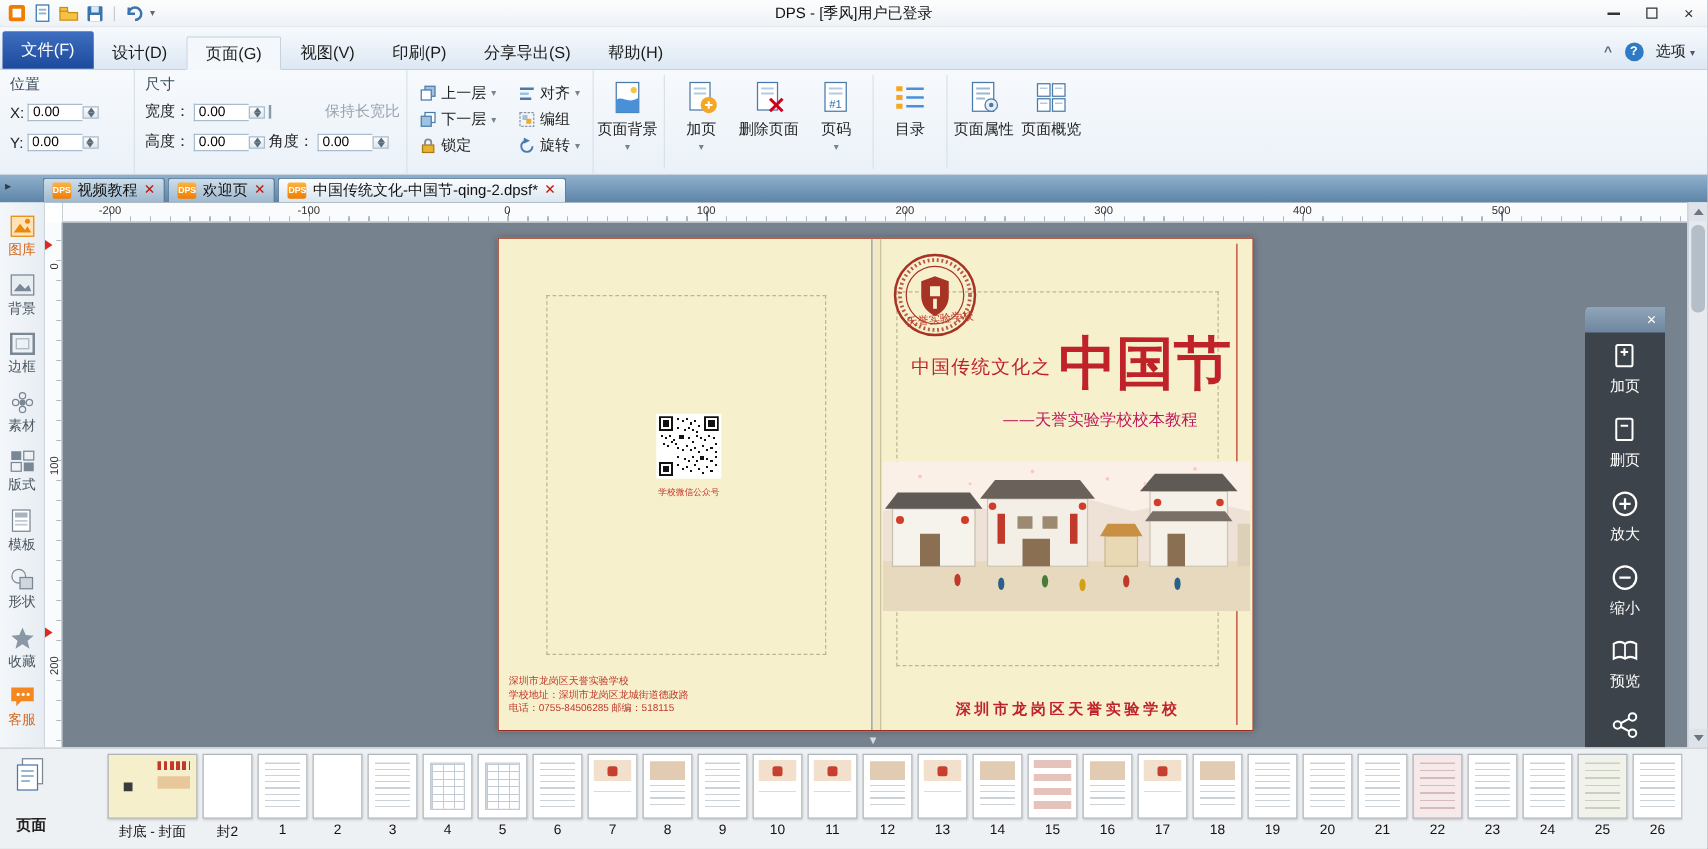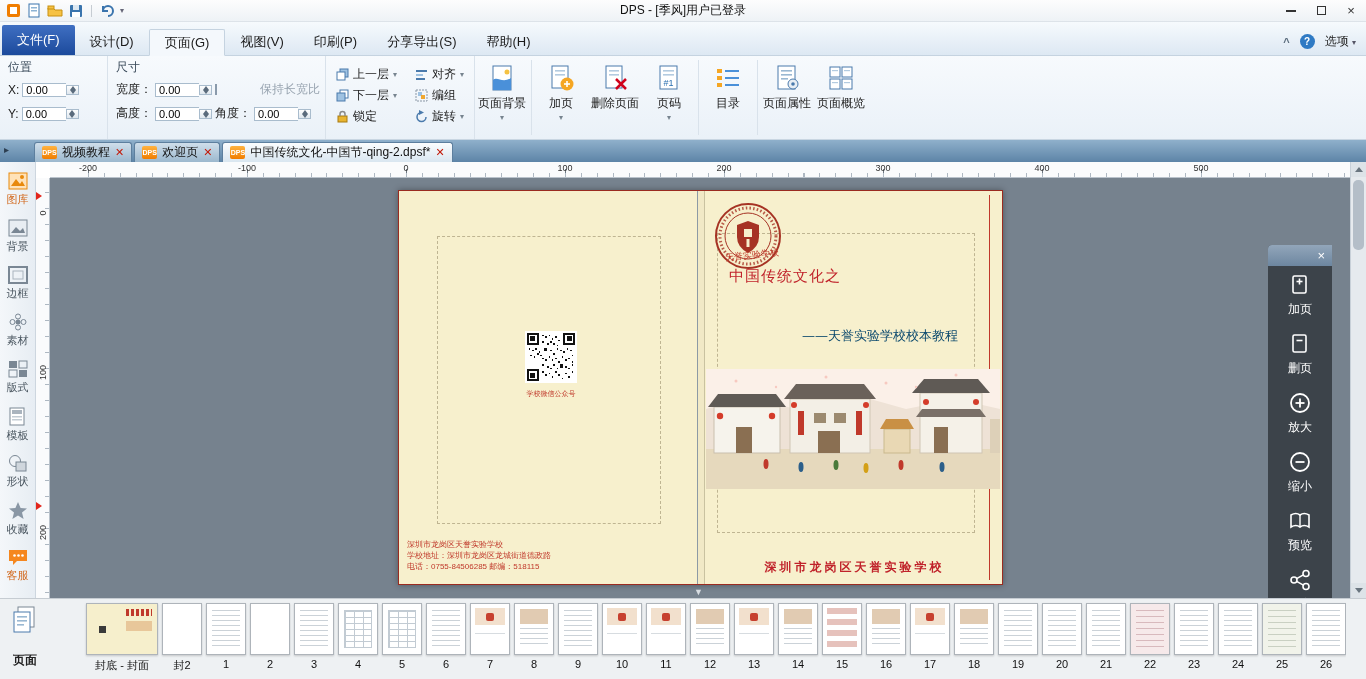--- a/index.html
+++ b/index.html
@@ -115,21 +115,21 @@
   .qr-caption { position:absolute; left:96px; top:198px; width:112px; text-align:center; font-size:7px; color:#c0392b; }
   .backinfo { position:absolute; left:8px; bottom:12px; font-size:8px; line-height:11px; color:#c0392b; }
 
   .page-right { position:absolute; left:306px; top:0; width:299px; height:100%; }
   .seal { position:absolute; left:8px; top:10px; width:70px; height:70px; }
   .seal-script { position:absolute; left:4px; top:58px; width:86px; text-align:center; font-size:9px; color:#c0392b;
     transform:rotate(-6deg); font-family:"DejaVu Serif",serif; }
   .title-row { position:absolute; left:24px; top:76px; width:268px; display:flex; align-items:flex-end; gap:6px; }
   .pre-title { font-size:15px; color:#c0222a; font-family:"DejaVu Serif",serif; padding-bottom:10px; letter-spacing:1px; }
   .main-title { font-size:46px; line-height:46px; color:#c0222a; font-weight:bold; font-family:"DejaVu Serif",serif; }
-  .subtitle { position:absolute; left:60px; top:136px; width:230px; text-align:center; font-size:13px; color:#0c4a6e; font-family:"DejaVu Serif",serif; }
+  .subtitle { position:absolute; left:60px; top:136px; width:230px; text-align:center; font-size:13px; color:#be185d; font-family:"DejaVu Serif",serif; }
   .illustration { position:absolute; left:1px; top:178px; width:294px; height:120px; }
   .school-name { position:absolute; left:0; top:368px; width:100%; text-align:center; font-size:12px; font-weight:bold;
     letter-spacing:3px; color:#c0222a; font-family:"DejaVu Serif",serif; }
 
   
   .float-panel { position:absolute; right:18px; top:83px; width:64px; height:384px;
     background:rgba(56,62,69,.93); border-radius:4px 0 0 4px; overflow:hidden; }
   .fp-head { height:21px; background:linear-gradient(#92a6ba,#6d86a0); display:flex; align-items:center; justify-content:flex-end; padding-right:7px; }
   .fp-close { color:#fff; font-size:13px; line-height:1; }
   .fp-item { height:59px; display:flex; flex-direction:column; align-items:center; justify-content:center; gap:4px; color:#fff; font-size:12px; }
@@ -680,20 +680,21 @@
               <circle cx="35" cy="35" r="28" fill="none" stroke="#a63324" stroke-width="3" stroke-dasharray="1.5 2.2" opacity=".8"></circle>
               <circle cx="35" cy="35" r="23" fill="none" stroke="#a63324" stroke-width="1"></circle>
               <path d="M35,20 L46,24 V36 Q46,46 35,52 Q24,46 24,36 V24 Z" fill="#a63324"></path>
               <rect x="31" y="28" width="8" height="8" fill="#f7f0cd"></rect>
               <rect x="33.5" y="38" width="3" height="8" fill="#f7f0cd"></rect>
             </svg>
           </div>
           <div class="seal-script">天誉实验学校</div>
           <div class="title-row">
             <span class="pre-title">中国传统文化之</span>
+            <span class="main-title">中国节</span>
           </div>
           <div class="subtitle">——天誉实验学校校本教程</div>
           <div class="illustration">
             <svg viewBox="0 0 294 120" width="294" height="120">
               <rect x="0" y="0" width="294" height="80" fill="#fbf0e8"></rect>
               <rect x="0" y="78" width="294" height="42" fill="#e6d9bd"></rect>
               <path d="M0,40 L40,28 L90,40 L150,26 L200,40 L250,30 L294,40 V80 H0 Z" fill="#eee2d6"></path>
               <rect x="8" y="38" width="66" height="46" fill="#f6f3ec" stroke="#c9bfae"></rect>
               <path d="M2,38 L80,38 L70,25 L12,25 Z" fill="#5f5a55"></path>
               <rect x="30" y="58" width="16" height="26" fill="#8a6f52"></rect>

